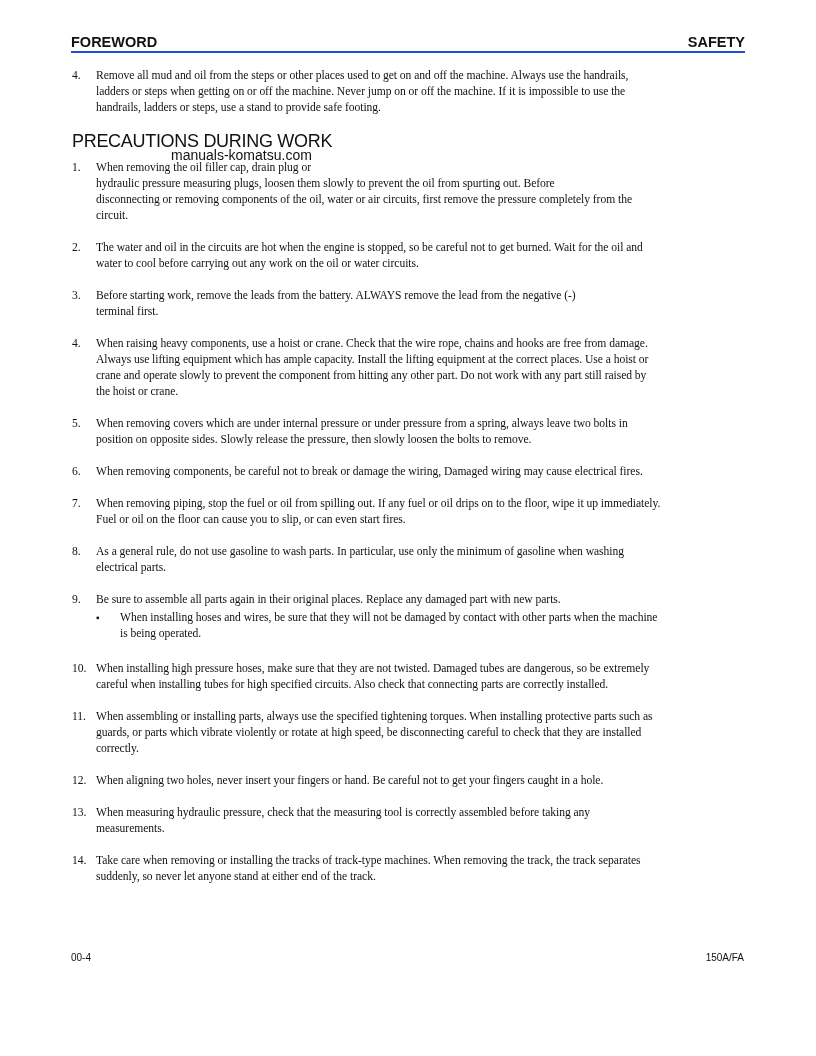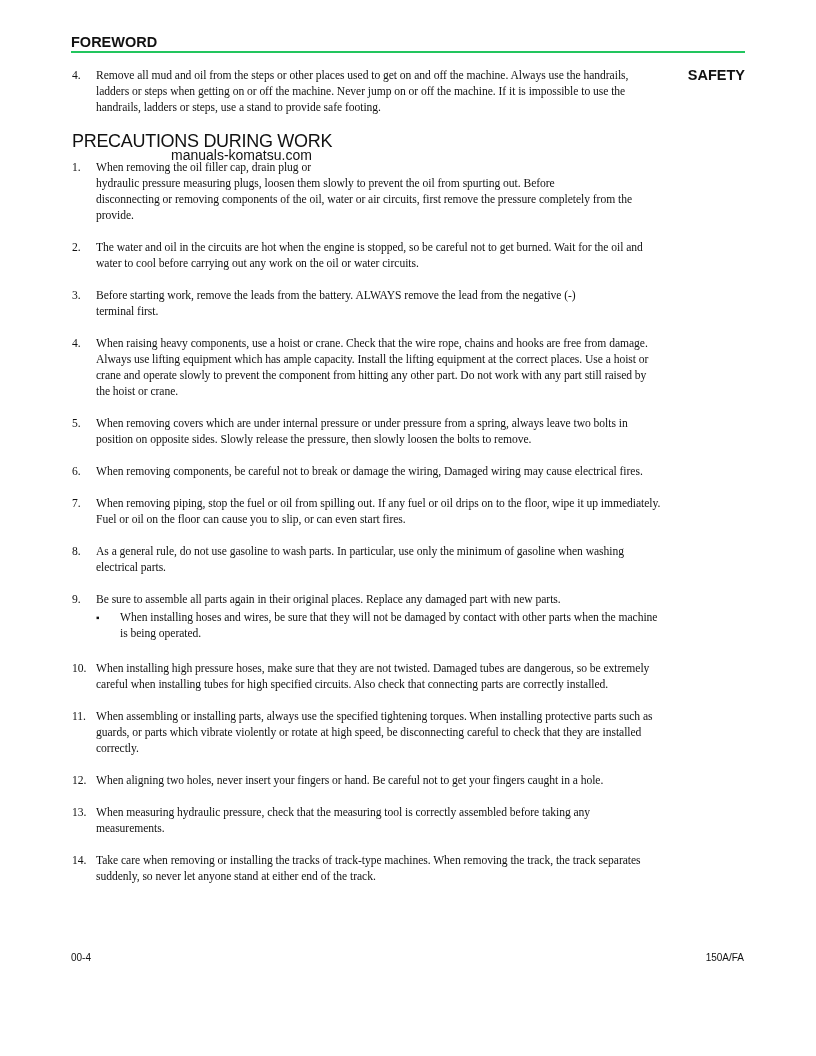--- a/index.html
+++ b/index.html
@@ -1,22 +1,22 @@
 <!DOCTYPE html>
 <html><head>
   <meta charset="utf-8">
   <style>
     html, body { margin: 0; padding: 0; background: #ffffff; }
     body { width: 816px; height: 1056px; position: relative; overflow: hidden; color: #111; }
     .page { position: absolute; left: 0; top: 0; width: 816px; height: 1056px; }
     .hdr { position: absolute; left: 71px; top: 34px; width: 674px; height: 17px;
-           border-bottom: 2px solid #22c55e; font-family: "Liberation Sans", sans-serif;
+           border-bottom: 2px solid #1d4ed8; font-family: "Liberation Sans", sans-serif;
            font-weight: bold; font-size: 14.5px; line-height: 17px; }
     .hdr .left { position: absolute; left: 0; top: 0; }
-    .hdr .right { position: absolute; right: 0; top: 0; margin-top: 33px; }
+    .hdr .right { position: absolute; right: 0; top: 0; }
     .body-text { font-family: "Liberation Serif", serif; font-size: 11.6px; line-height: 16px; letter-spacing: -0.05px; }
     .item { position: absolute; left: 72px; width: 676px; }
     .item .num { position: absolute; left: 0; top: 0; }
     .item .lines { position: absolute; left: 24px; top: 0; width: 652px; }
     .line { white-space: nowrap; height: 16px; display: block; }
     .sub { position: absolute; left: 24px; width: 652px; }
     .sub .bullet { position: absolute; left: 0; top: 0; font-size: 10px; }
     .sub .lines { position: absolute; left: 24px; top: 0; }
     .section-title { position: absolute; left: 72px; top: 133px; font-family: "Liberation Sans", sans-serif;
                      font-weight: normal; font-size: 18px; line-height: 17px; letter-spacing: -0.3px; }
@@ -47,21 +47,21 @@
 
   <div class="section-title">PRECAUTIONS DURING WORK</div>
   <div class="watermark">manuals-komatsu.com</div>
 
   <div class="item body-text" style="top:160px;">
     <span class="num">1.</span>
     <div class="lines">
       <span class="line">When removing the oil filler cap, drain plug or</span>
       <span class="line">hydraulic pressure measuring plugs, loosen them slowly to prevent the oil from spurting out. Before</span>
       <span class="line">disconnecting or removing components of the oil, water or air circuits, first remove the pressure completely from the</span>
-      <span class="line">provide.</span>
+      <span class="line">circuit.</span>
     </div>
   </div>
 
   <div class="item body-text" style="top:240px;">
     <span class="num">2.</span>
     <div class="lines">
       <span class="line">The water and oil in the circuits are hot when the engine is stopped, so be careful not to get burned. Wait for the oil and</span>
       <span class="line">water to cool before carrying out any work on the oil or water circuits.</span>
     </div>
   </div>

